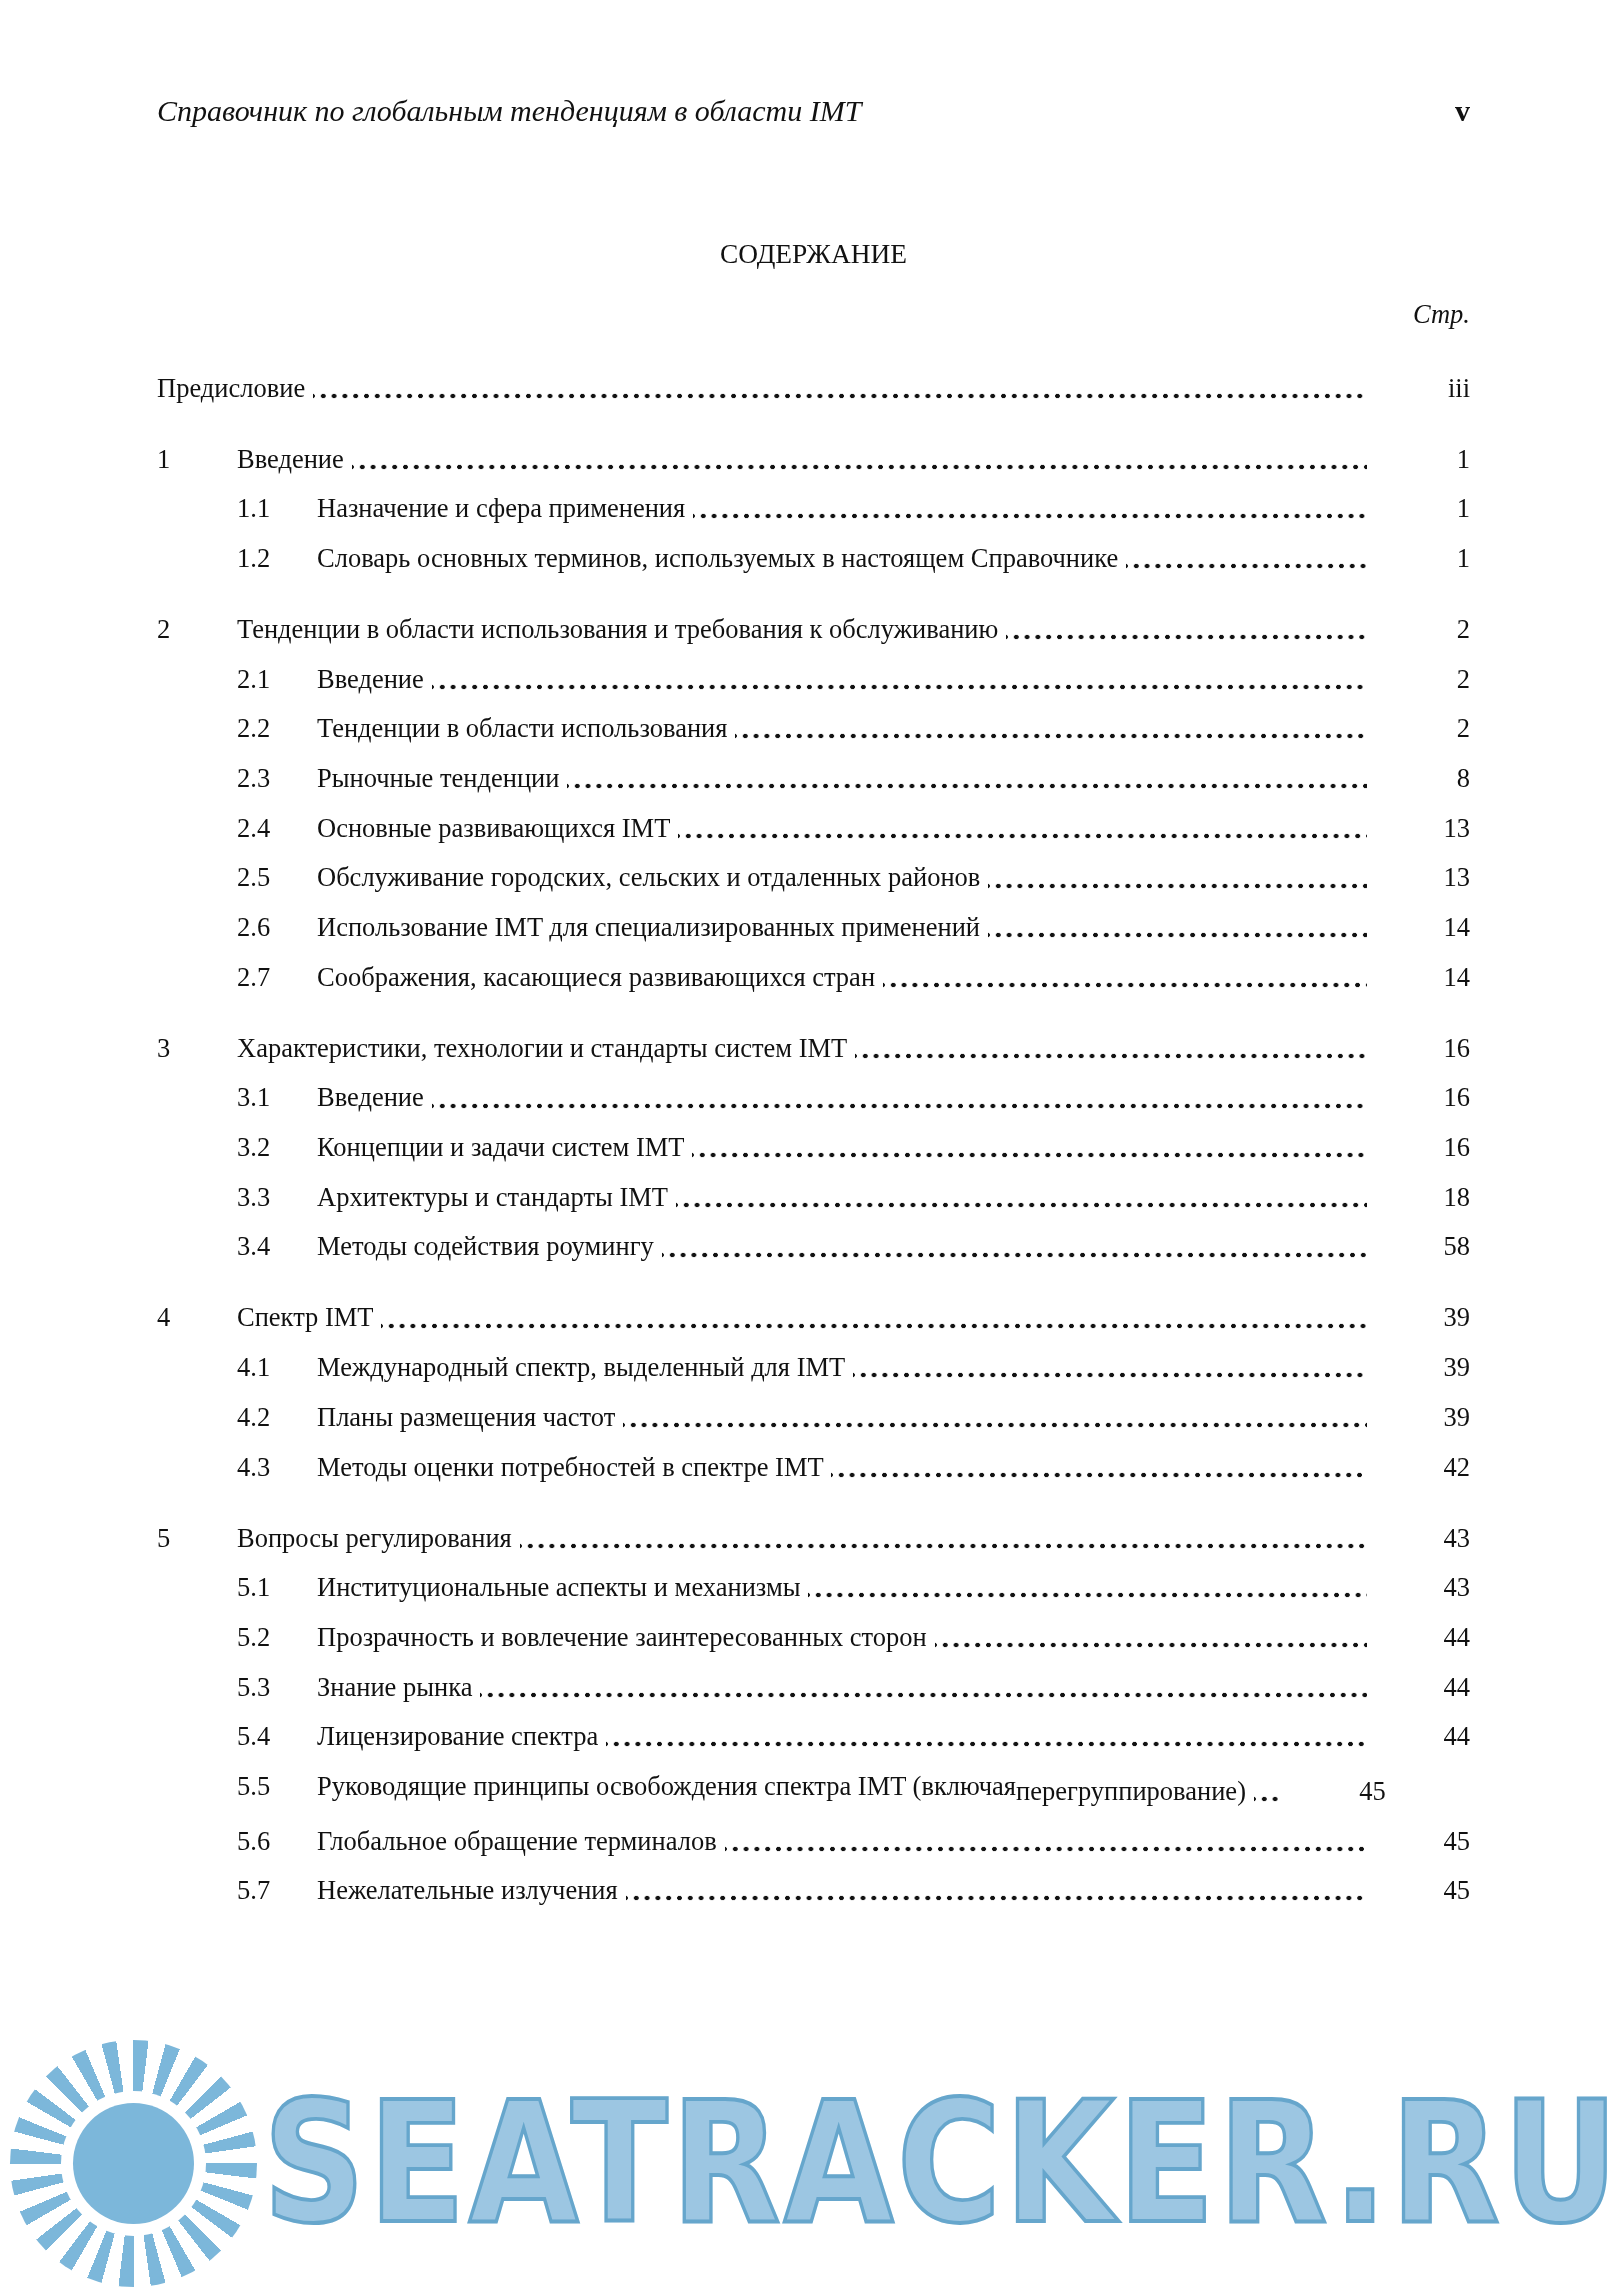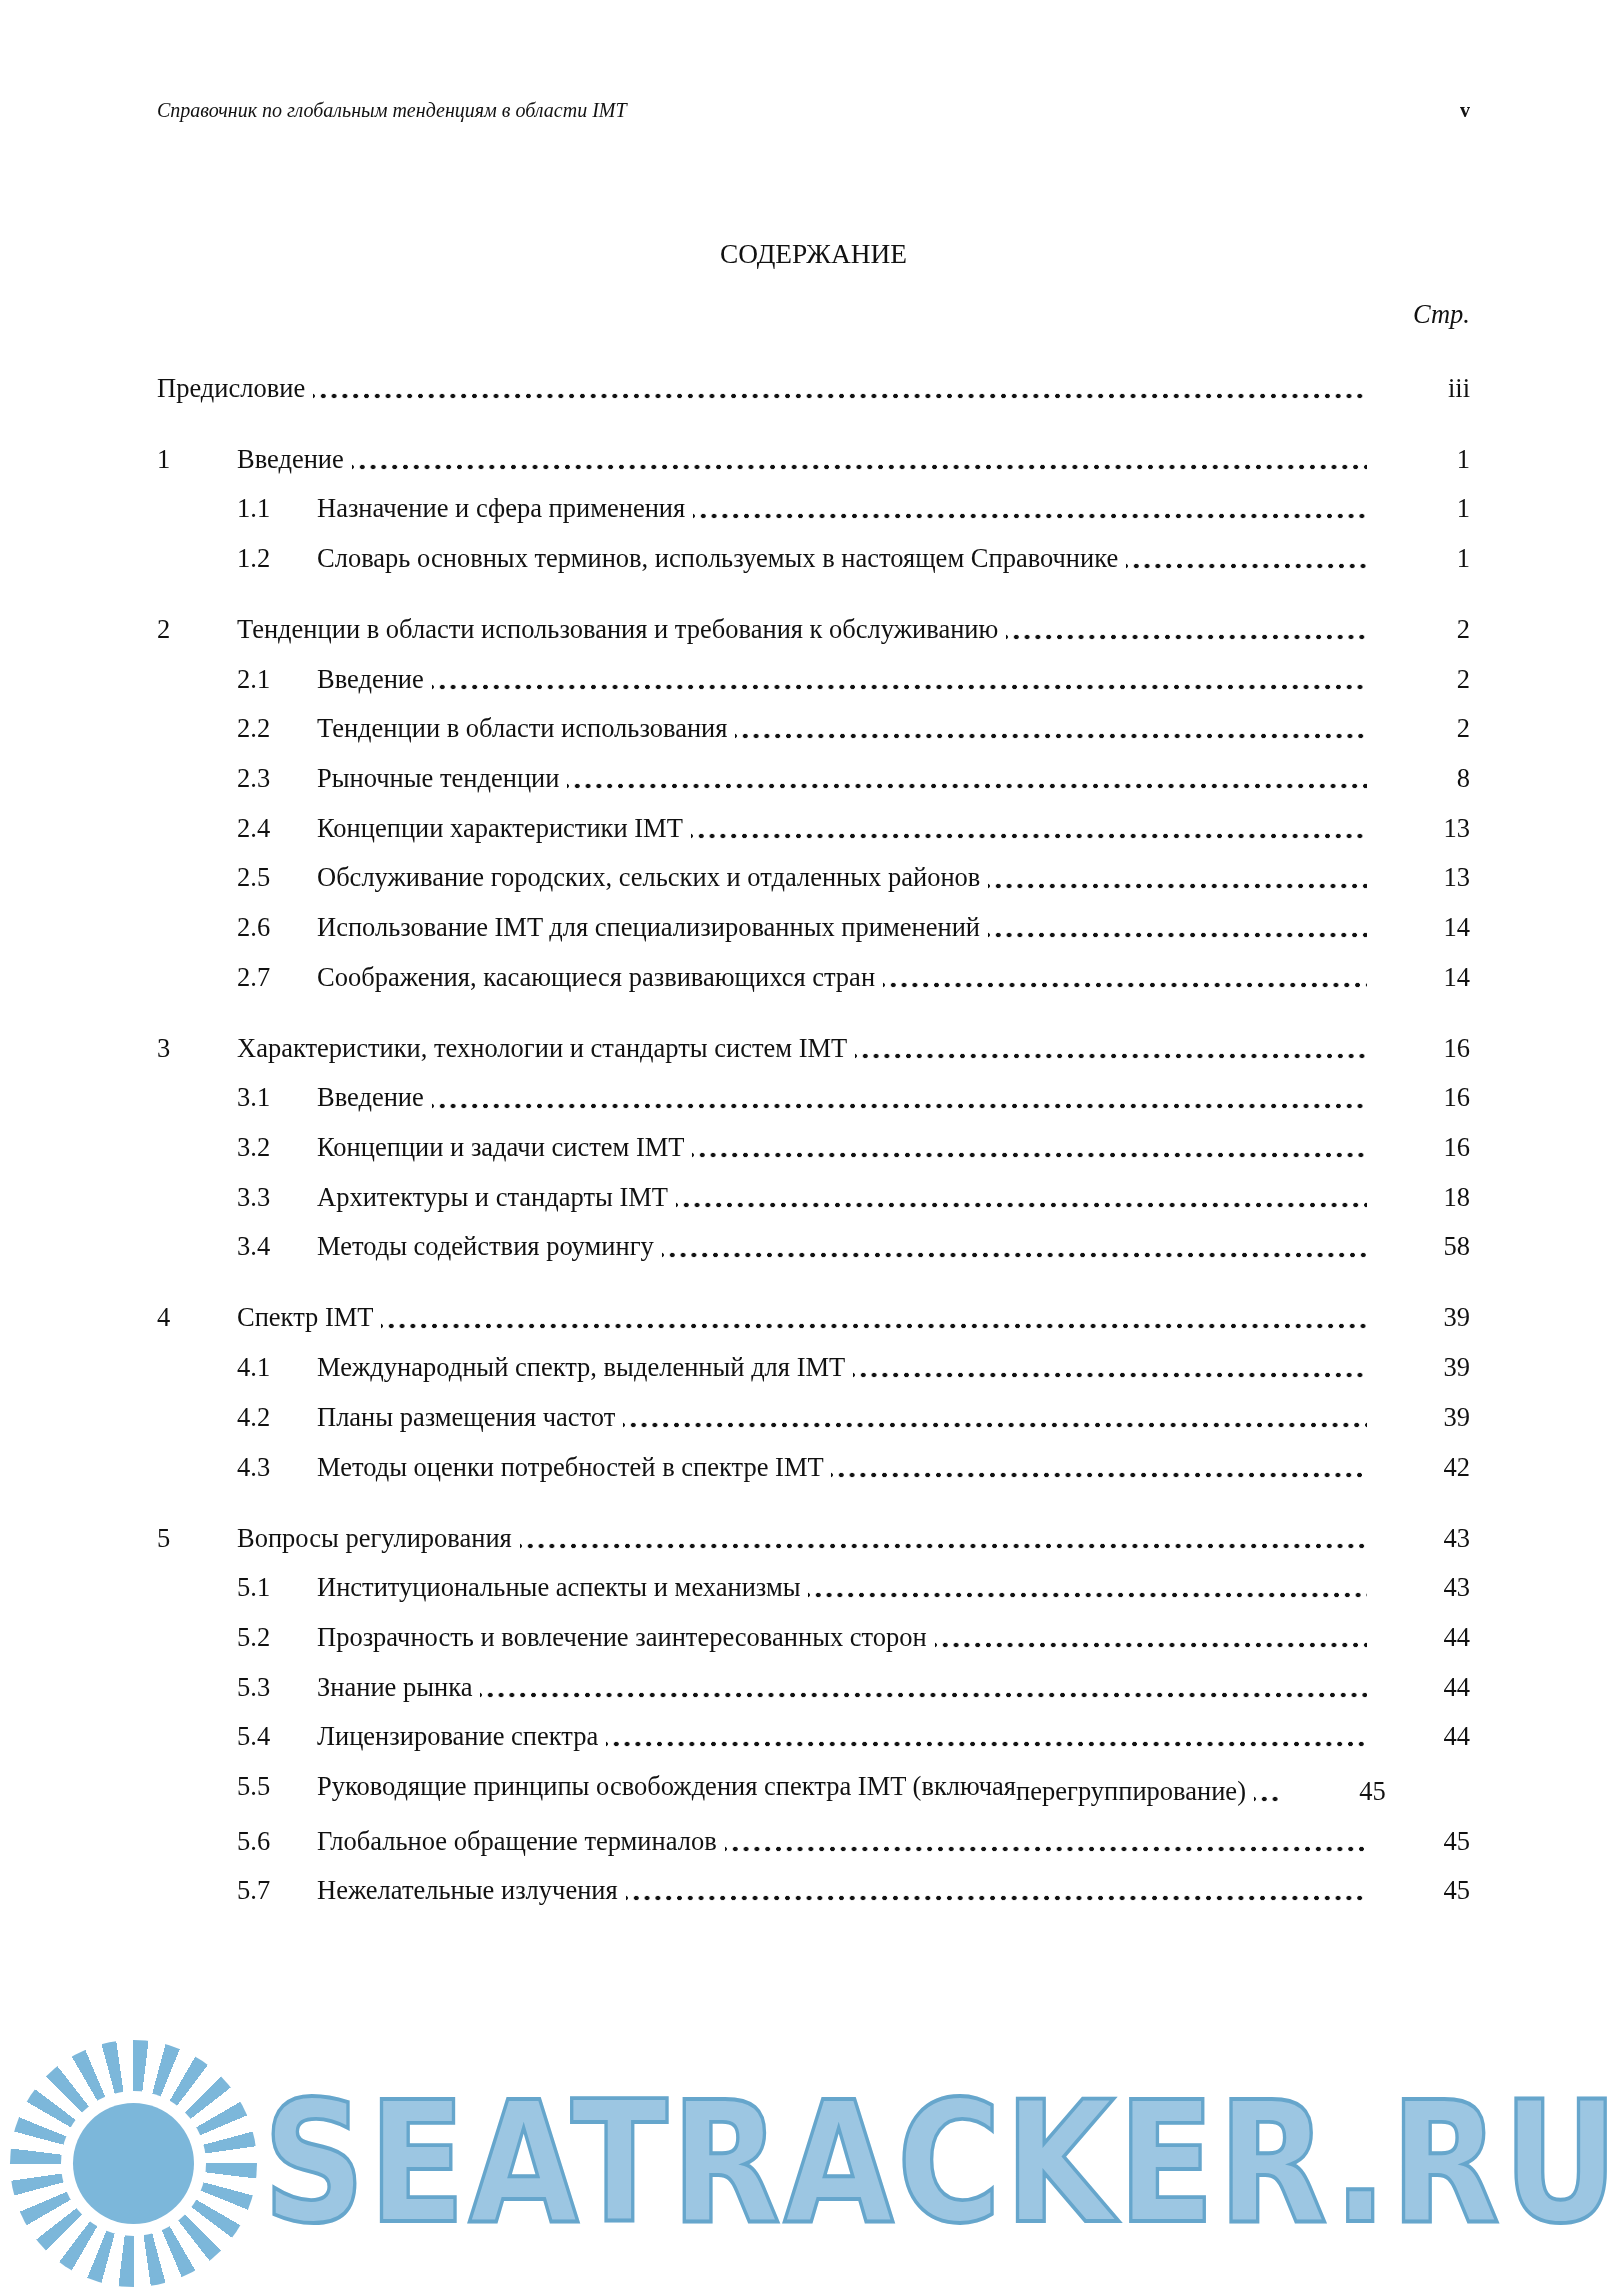--- a/index.html
+++ b/index.html
@@ -14,21 +14,21 @@
   }
   .page-inner {
     padding: 93px 151px 0 157px;
   }
 
   
   .doc-header {
     display: flex;
     justify-content: space-between;
     align-items: center;
-    font-size: 20px;
+    font-size: 30px;
     line-height: 35px;
   }
   .doc-header .running-title { font-style: italic; }
   .doc-header .folio { font-weight: bold; }
 
   
   .toc-heading {
     margin-top: 108px;
     text-align: center;
     font-size: 27.4px;
@@ -178,21 +178,21 @@
         <span class="page-num">2</span>
       </div>
       <div class="row level-1">
         <span class="num">2.3</span>
         <span class="title">Рыночные тенденции</span>
         <span class="leader"></span>
         <span class="page-num">8</span>
       </div>
       <div class="row level-1">
         <span class="num">2.4</span>
-        <span class="title">Концепции характеристики IMT</span>
+        <span class="title">Основные развивающихся IMT</span>
         <span class="leader"></span>
         <span class="page-num">13</span>
       </div>
       <div class="row level-1">
         <span class="num">2.5</span>
         <span class="title">Обслуживание городских, сельских и отдаленных районов</span>
         <span class="leader"></span>
         <span class="page-num">13</span>
       </div>
       <div class="row level-1">

